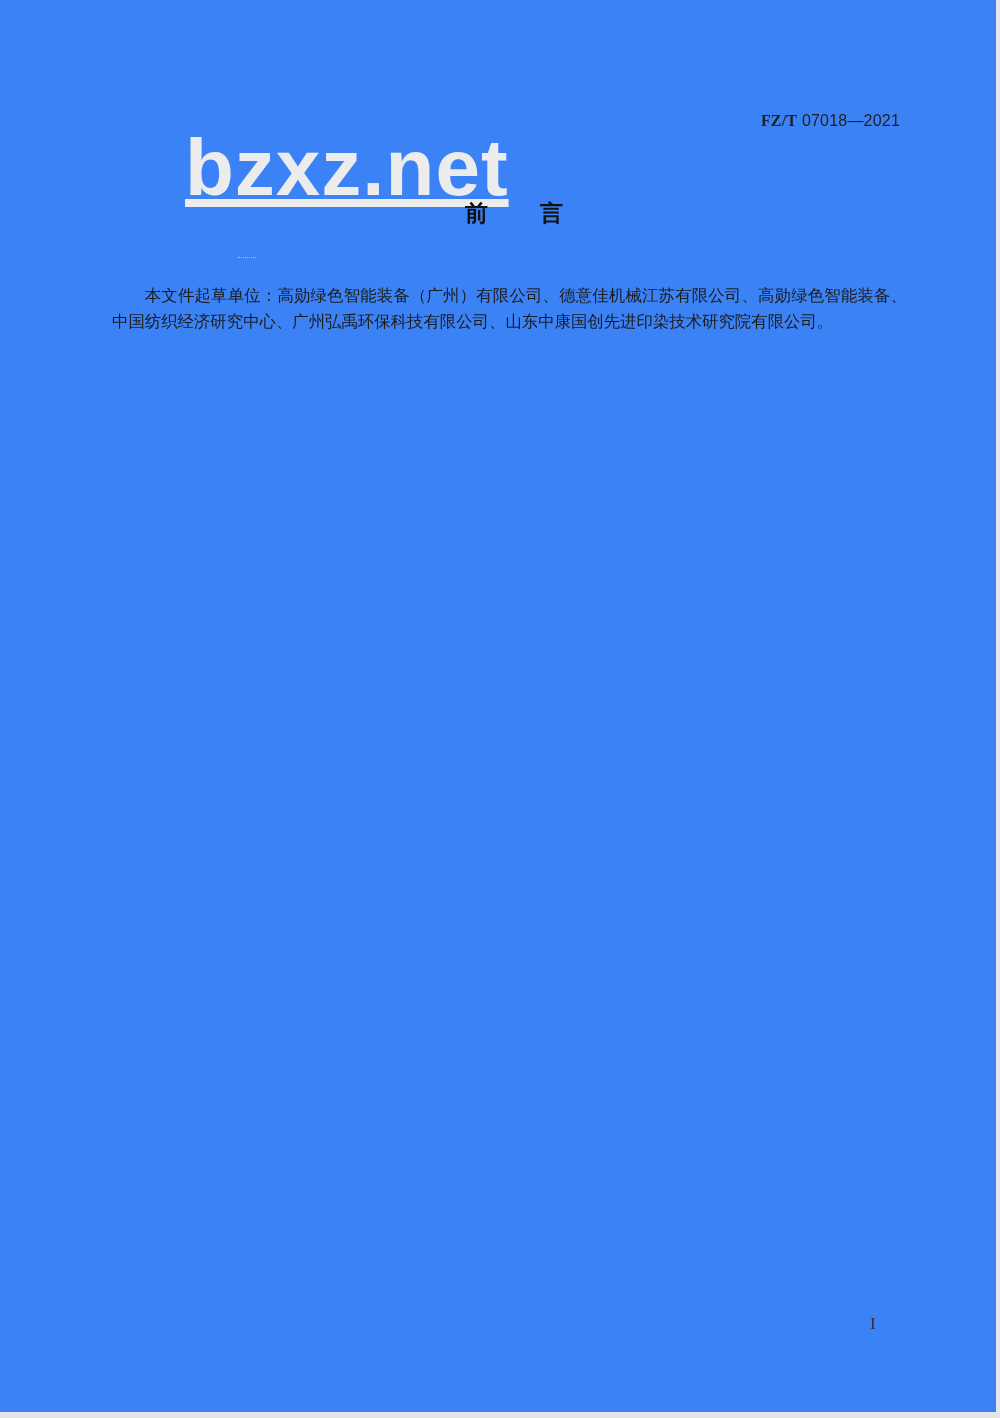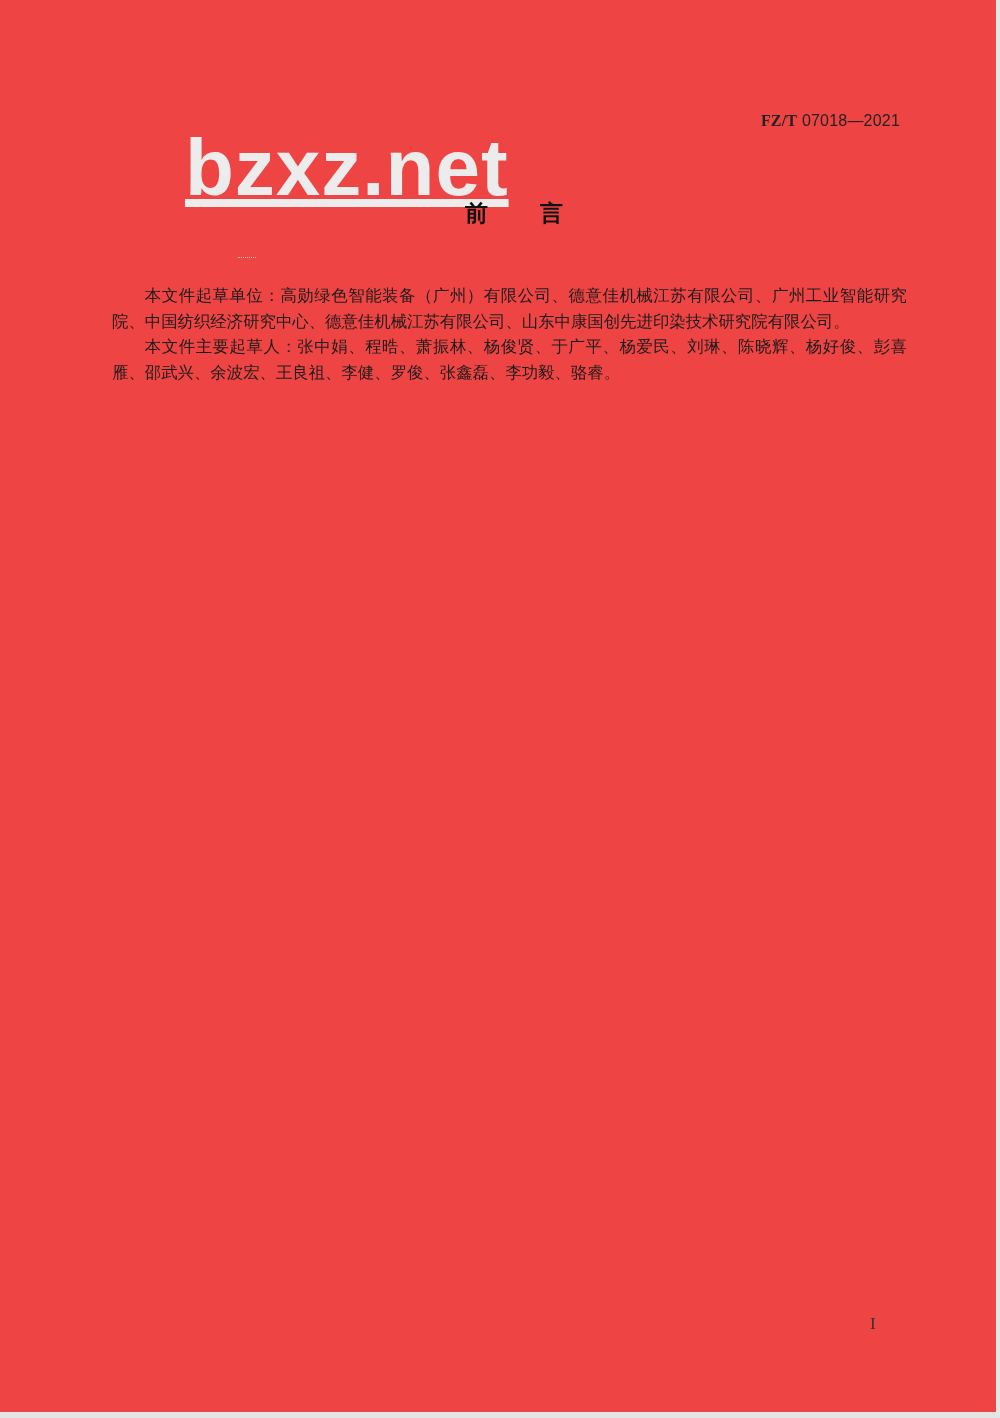--- a/index.html
+++ b/index.html
@@ -14,21 +14,21 @@
       overflow: hidden;
       font-family: "DejaVu Serif", "Liberation Serif", serif;
       color: #1a1a1a;
     }
     .page {
       position: absolute;
       left: 0;
       top: 0;
       width: 996px;
       height: 1412px;
-      background: #ef4444;
+      background: #3b82f6;
       border-right: 4px solid #e6e6e6;
       border-bottom: 6px solid #e4e4e4;
     }
     .doc-code {
       position: absolute;
       top: 112px;
       right: 96px;
       font-family: "Liberation Sans", sans-serif;
       font-size: 16px;
       letter-spacing: 0.2px;
@@ -106,19 +106,18 @@
     <span>07018—2021</span>
   </div>
 
   <div class="watermark">bzxz.net</div>
 
   <div class="title">前言</div>
 
   <div class="scan-speck"></div>
 
   <div class="body-text">
-    <p>本文件起草单位：高勋绿色智能装备（广州）有限公司、德意佳机械江苏有限公司、广州工业智能研究院、中国纺织经济研究中心、德意佳机械江苏有限公司、山东中康国创先进印染技术研究院有限公司。</p>
-    <p>本文件主要起草人：张中娟、程晧、萧振林、杨俊贤、于广平、杨爱民、刘琳、陈晓辉、杨好俊、彭喜雁、邵武兴、余波宏、王良祖、李健、罗俊、张鑫磊、李功毅、骆睿。</p>
+    <p>本文件起草单位：高勋绿色智能装备（广州）有限公司、德意佳机械江苏有限公司、高勋绿色智能装备、中国纺织经济研究中心、广州弘禹环保科技有限公司、山东中康国创先进印染技术研究院有限公司。</p>
   </div>
 
   <div class="page-num">I</div>
 
 </div>
 
 </body></html>

